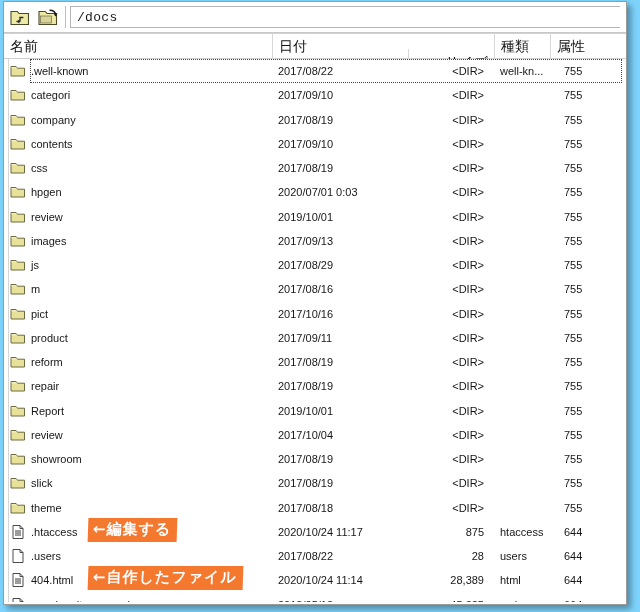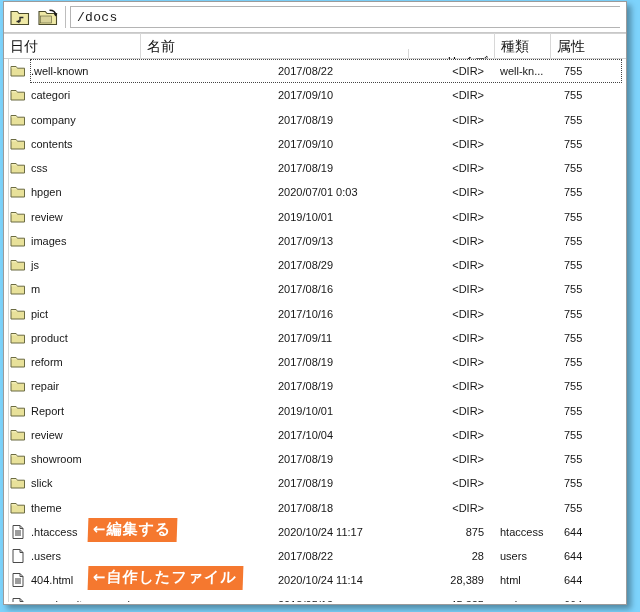--- a/index.html
+++ b/index.html
@@ -220,22 +220,22 @@
           <path d="M17.6 7.6 L15.7 4.6 L19.4 4.6 Z" fill="#1a1a1a"></path>
         </svg>
       </div>
       <div class="tool-sep"></div>
       <div class="path-box">
         <span>/docs</span>
       </div>
     </div>
 
     <div class="col-header">
+      <div class="hcell c-name">名前</div>
       <div class="hcell c-date">日付</div>
-      <div class="hcell c-name">名前</div>
       <div class="hcell c-size">サイズ</div>
       <div class="hcell c-type">種類</div>
       <div class="hcell c-attr">属性</div>
     </div>
 
     <div class="list" id="file-list">
         <div class="row focused">
           <div class="cell name">
             <svg width="16" height="16" viewBox="0 0 16 16" class="icon">
               <path d="M1 3.5 L1 13 L14.5 13 L14.5 5.2 L7.4 5.2 L6.1 3.5 Z" fill="#e8e19a" stroke="#6b6b42" stroke-width="1"></path>

